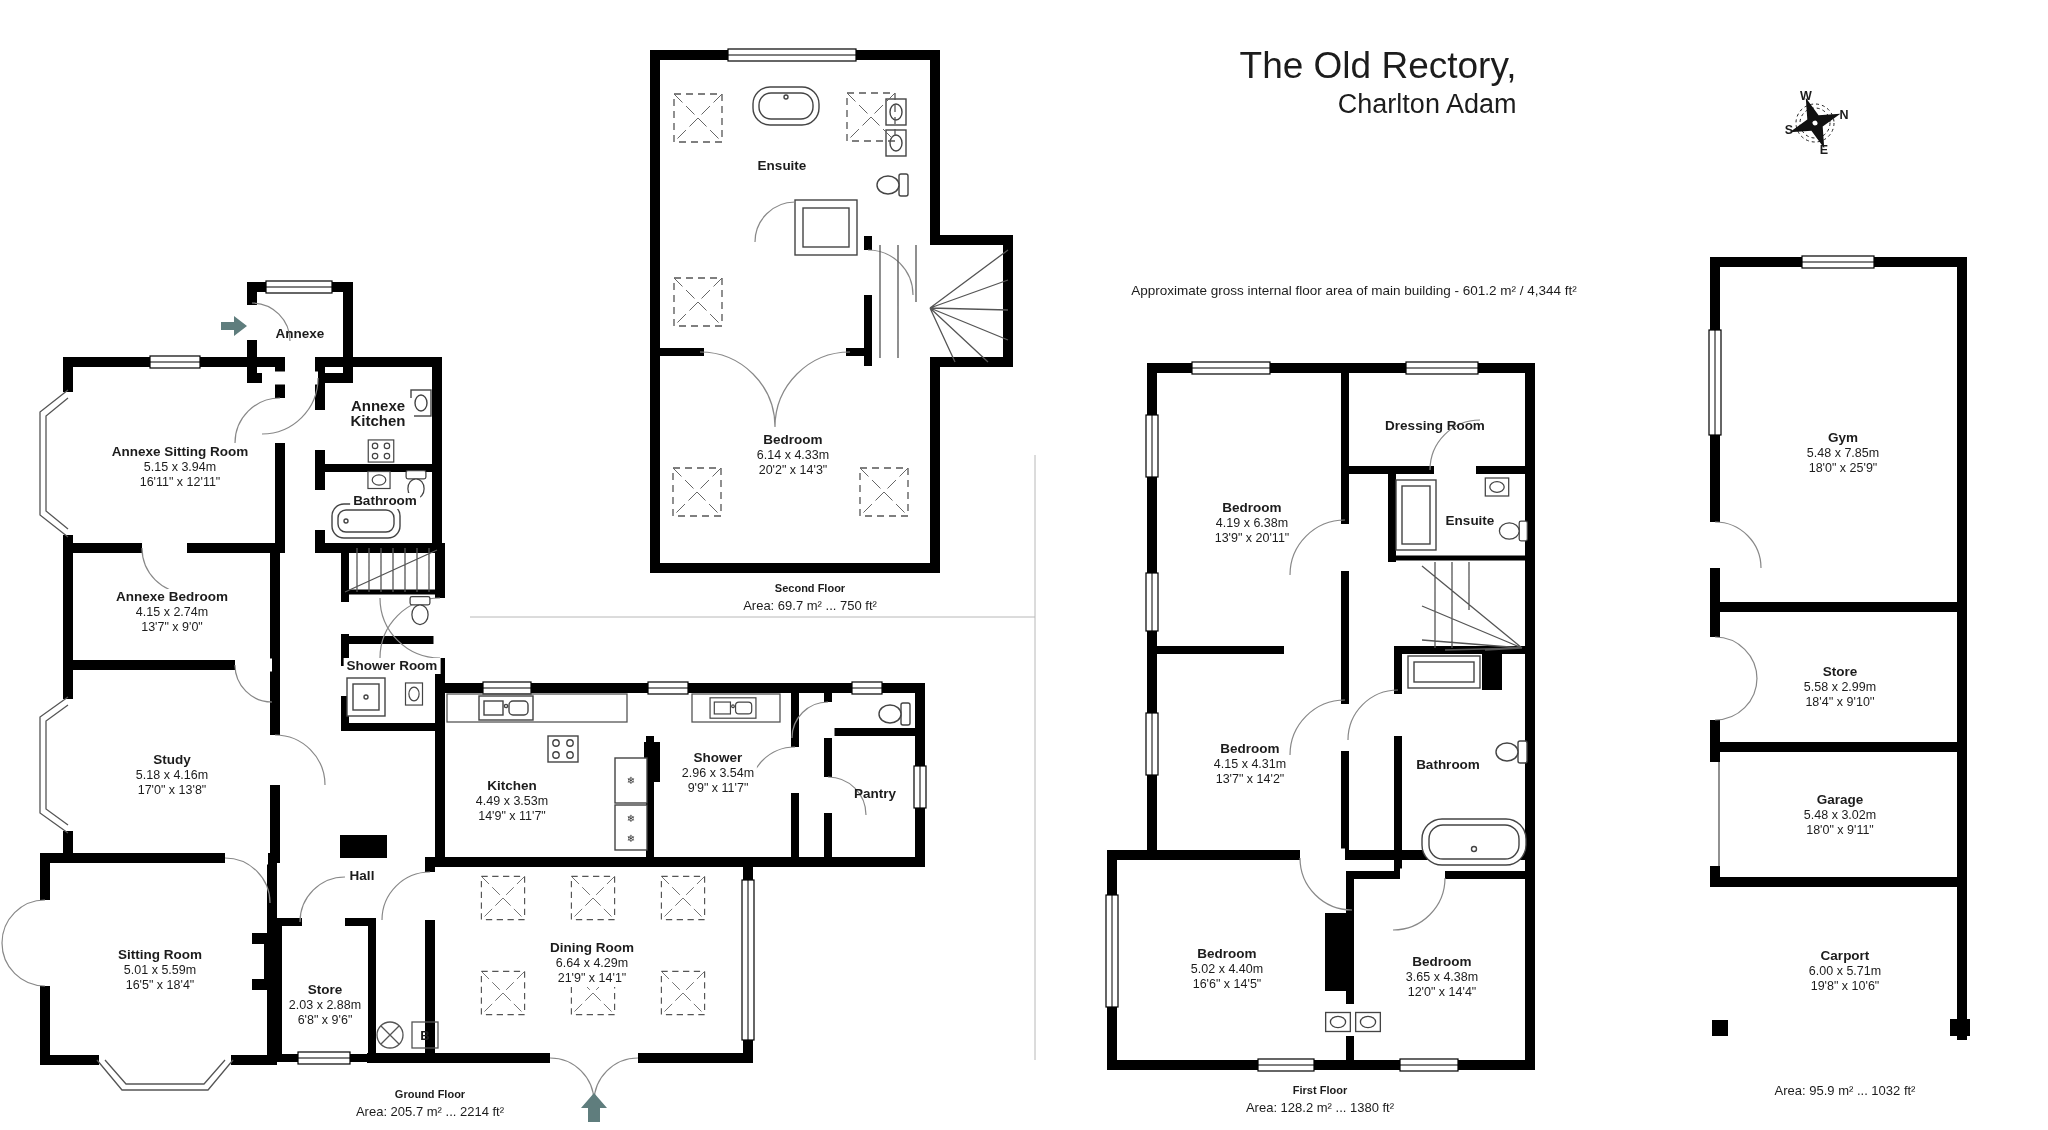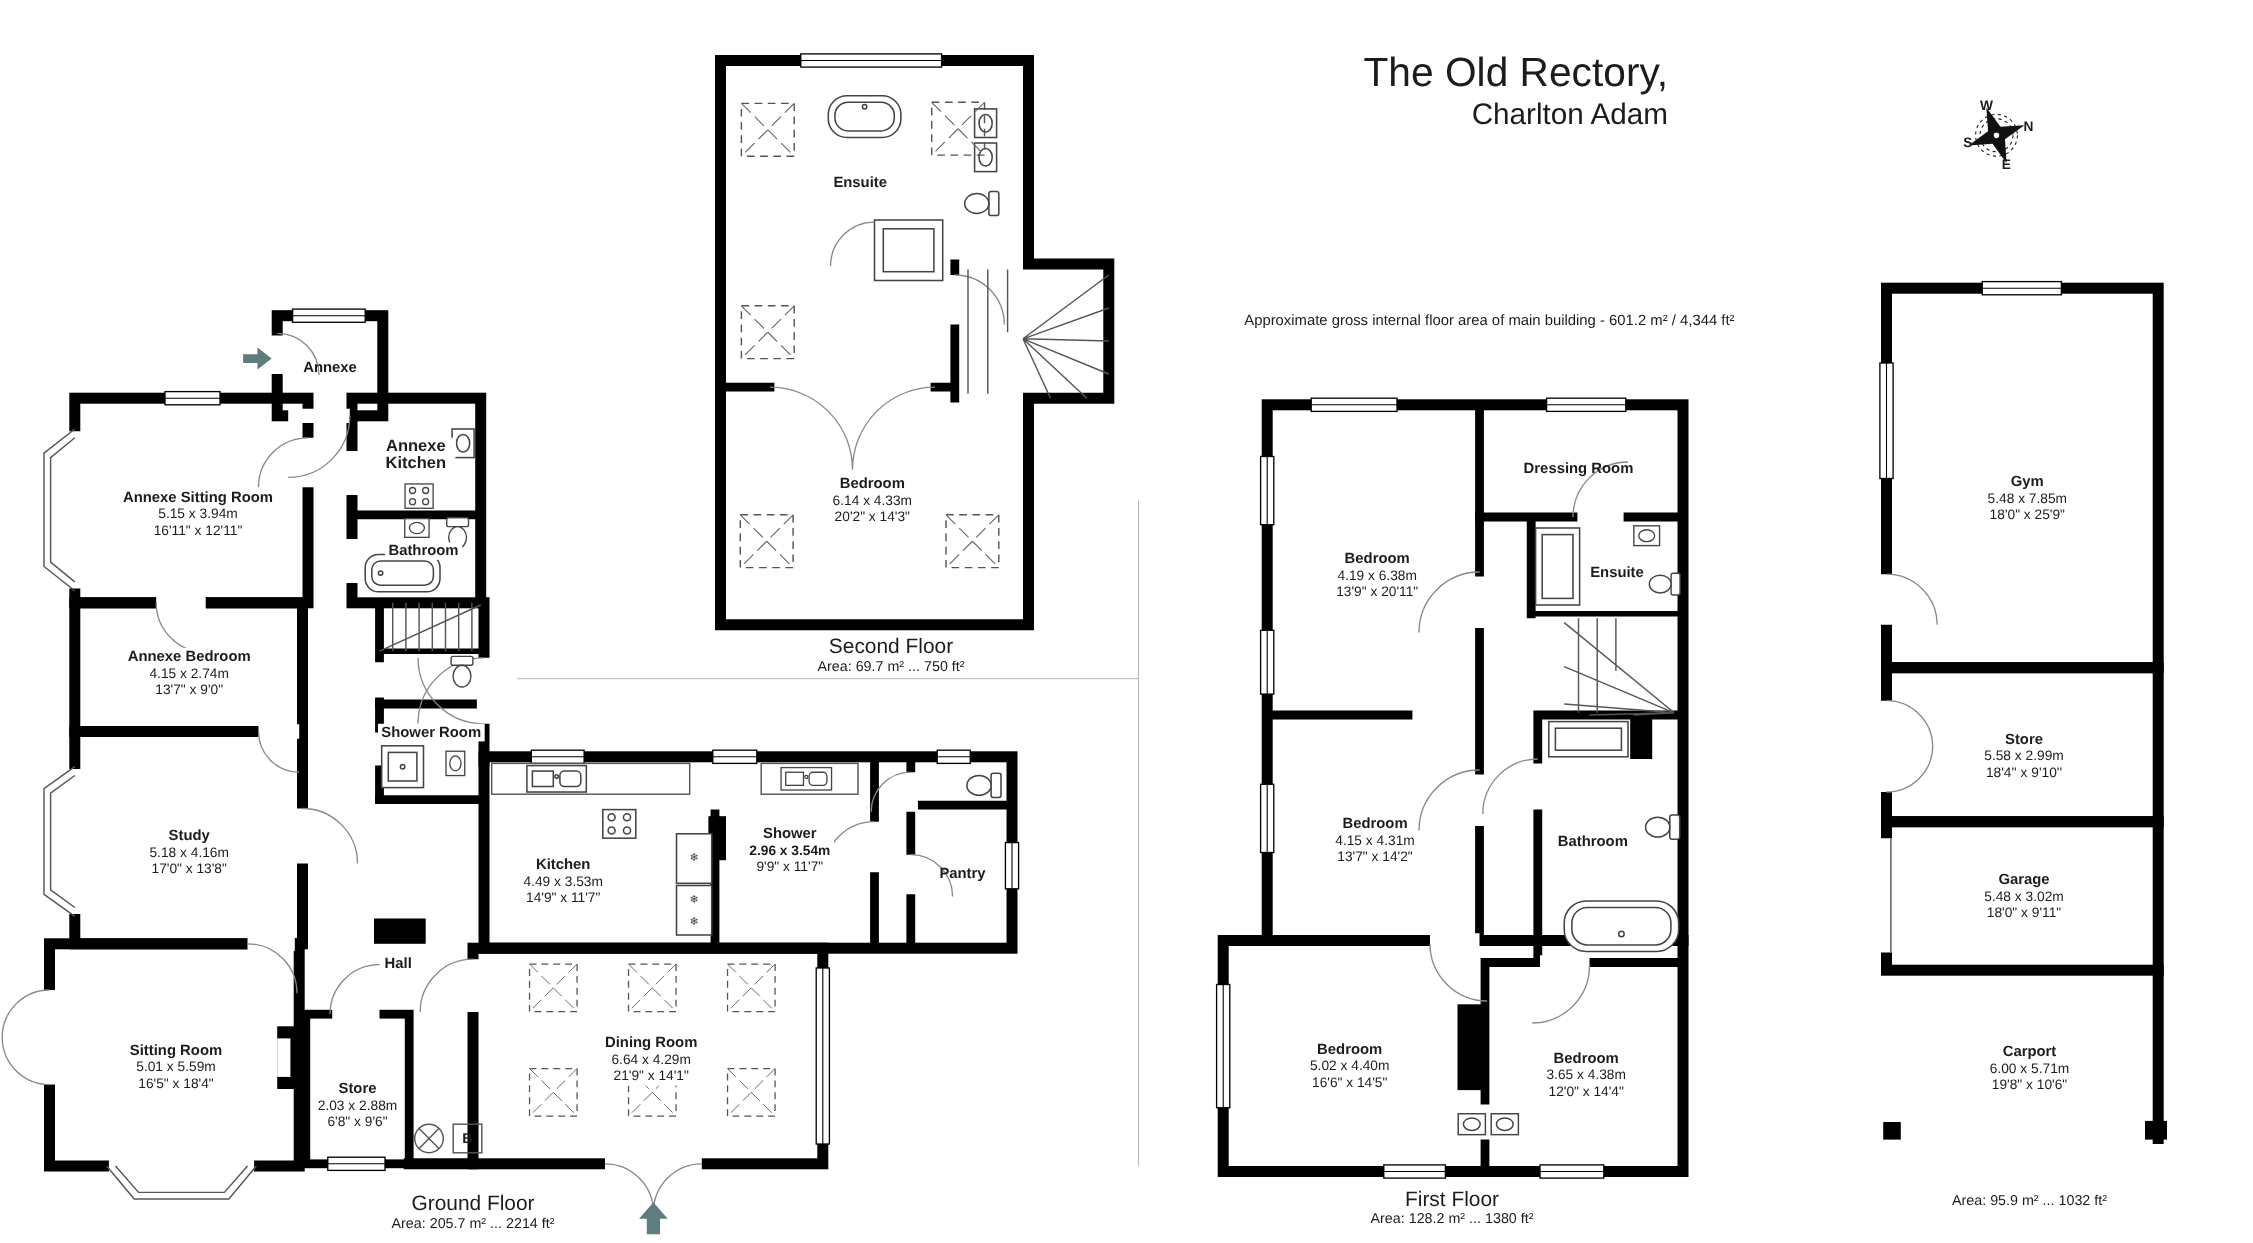--- a/index.html
+++ b/index.html
@@ -15,25 +15,25 @@
   .sky{stroke:#555;stroke-width:1.3;fill:none;stroke-dasharray:7 5}
   .skyx{stroke:#666;stroke-width:1;stroke-dasharray:12 5}
   .win rect{fill:#fff;stroke:#000;stroke-width:1.2}
   .win line{stroke:#000;stroke-width:1}
   .div{stroke:#b8b8b8;stroke-width:1;fill:none}
   .cring{stroke:#222;stroke-width:1;fill:none;stroke-dasharray:3 3}
   
   .rlabel{position:absolute;transform:translateX(-50%);text-align:center;background:#fff;padding:0 3px;line-height:15.5px;white-space:nowrap;z-index:5}
   .rn{font-weight:bold;font-size:13.5px}
   .rd{font-size:12.5px}
-  .rdb{font-size:12.5px;font-weight:bold}
+  .rdb{font-size:12.5px;font-weight:normal}
   .wrap{white-space:normal;width:66px;line-height:15px}
   .nobg{background:transparent}
   .fl{position:absolute;transform:translateX(-50%);text-align:center;line-height:17px;white-space:nowrap;z-index:5}
-  .fln{font-weight:normal;font-size:19px}
+  .fln{font-weight:bold;font-size:11px}
   .fla{font-size:13px}
   .title{position:absolute;left:1378px;top:44px;transform:translateX(-50%);text-align:right;z-index:5}
   .t1{font-size:37px;line-height:44px}
   .t2{font-size:27px;line-height:32px}
   .note{position:absolute;left:1354px;top:283px;transform:translateX(-50%);font-size:13.5px;z-index:5}
   .cl{position:absolute;font-weight:bold;font-size:12.5px;transform:translate(-50%,-50%);z-index:6}
   .snow{position:absolute;font-size:10px;transform:translate(-50%,-50%);color:#333;z-index:6}
   .bsym{position:absolute;font-weight:bold;font-size:13px;transform:translate(-50%,-50%);z-index:6}
 </style>
 </head>

